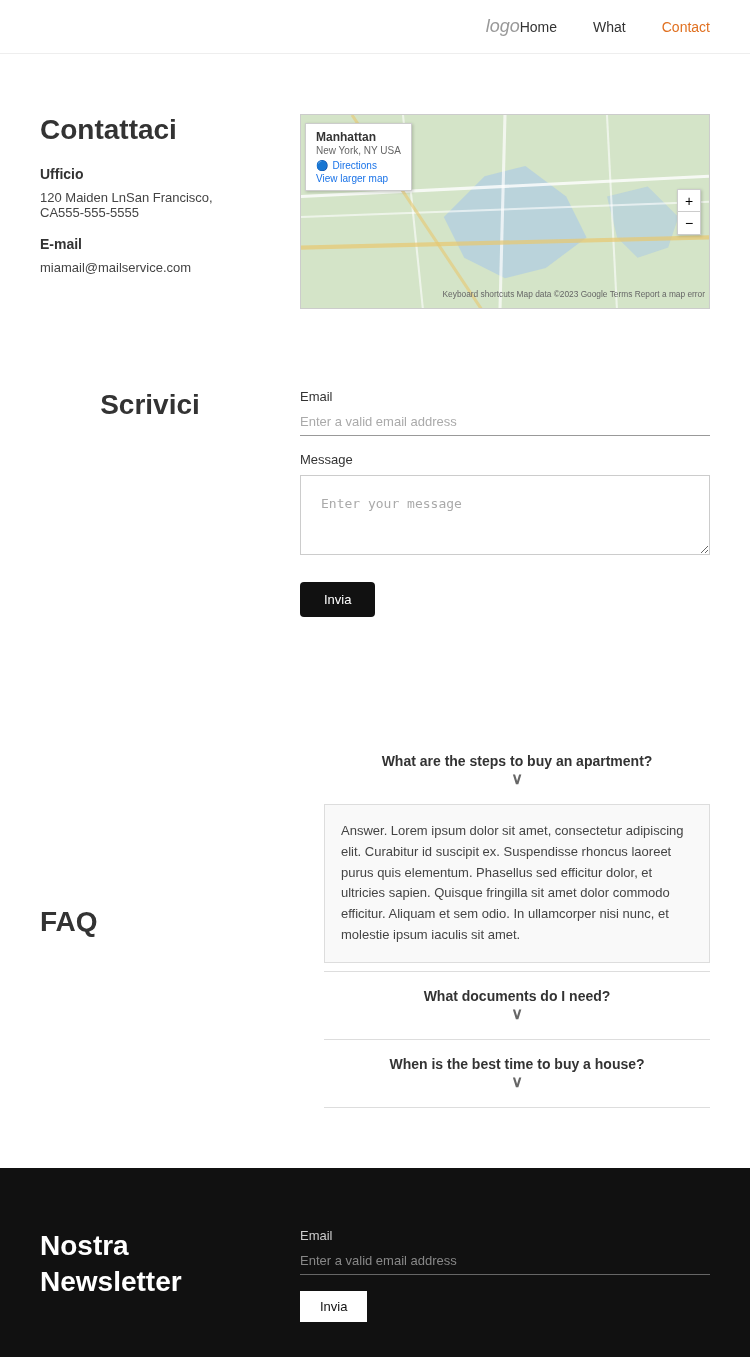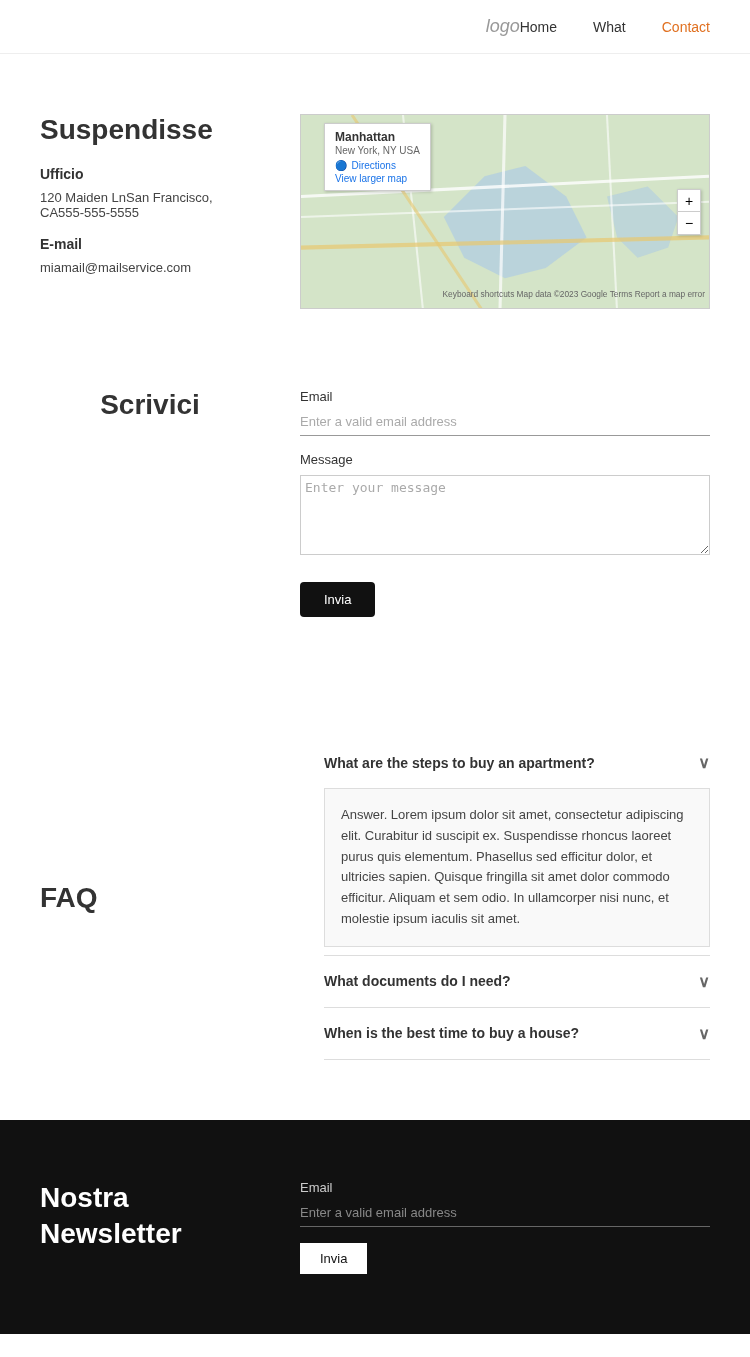--- a/index.html
+++ b/index.html
@@ -39,21 +39,21 @@
     }
     .map-placeholder {
       width: 100%;
       height: 100%;
       background: linear-gradient(135deg, #b8d4a8 0%, #c8e0b8 20%, #e8d4a0 40%, #d4e8c0 60%, #a8c898 80%, #c0d8b0 100%);
       position: relative;
     }
     .map-info-box {
       position: absolute;
       top: 8px;
-      left: 23px;
+      left: 4px;
       background: white;
       border: 1px solid #ccc;
       padding: 6px 10px;
       font-size: 11px;
       z-index: 2;
       box-shadow: 1px 1px 3px rgba(0,0,0,0.2);
     }
     .map-info-box strong { font-size: 12px; display: block; }
     .map-info-box span { color: #666; font-size: 10px; }
     .map-directions {
@@ -118,21 +118,21 @@
       font-size: 13px;
       color: #333;
       outline: none;
       background: transparent;
     }
     .form-group input::placeholder, .form-group textarea::placeholder { color: #aaa; }
     .form-group textarea {
       height: 80px;
       resize: vertical;
       border: 1px solid #ccc;
-      padding: 4px;
+      padding: 20px;
       margin-top: 4px;
     }
     .btn-submit {
       background: #111;
       color: white;
       border: none;
       padding: 10px 24px;
       font-size: 13px;
       border-radius: 4px;
       cursor: pointer;
@@ -151,20 +151,21 @@
     .faq-list { flex: 1; }
     .faq-item { border-bottom: 1px solid #ddd; }
     .faq-question {
       display: flex;
       justify-content: space-between;
       align-items: center;
       padding: 16px 0;
       cursor: pointer;
       font-size: 14px;
       font-weight: 600;
+      flex-direction: column;
     }
     .faq-chevron { font-size: 16px; color: #666; }
     .faq-answer {
       background: #f9f9f9;
       border: 1px solid #ddd;
       padding: 16px;
       font-size: 13px;
       line-height: 1.6;
       color: #444;
       margin-bottom: 8px;
@@ -211,21 +212,21 @@
   <div class="nav-logo">logo</div>
   <div class="nav-links">
     <a href="#">Home</a>
     <a href="#">What</a>
     <a href="#" class="active">Contact</a>
   </div>
 </nav>
 
 <section class="contact-section">
   <div class="contact-info">
-    <h1>Suspendisse</h1>
+    <h1>Contattaci</h1>
     <h3>Ufficio</h3>
     <p>120 Maiden LnSan Francisco, CA555-555-5555</p>
     <h3>E-mail</h3>
     <p>miamail@mailservice.com</p>
   </div>
   <div class="map-container">
     <div class="map-placeholder">
 
       <svg class="map-roads" viewBox="0 0 400 195" xmlns="http://www.w3.org/2000/svg">
 

